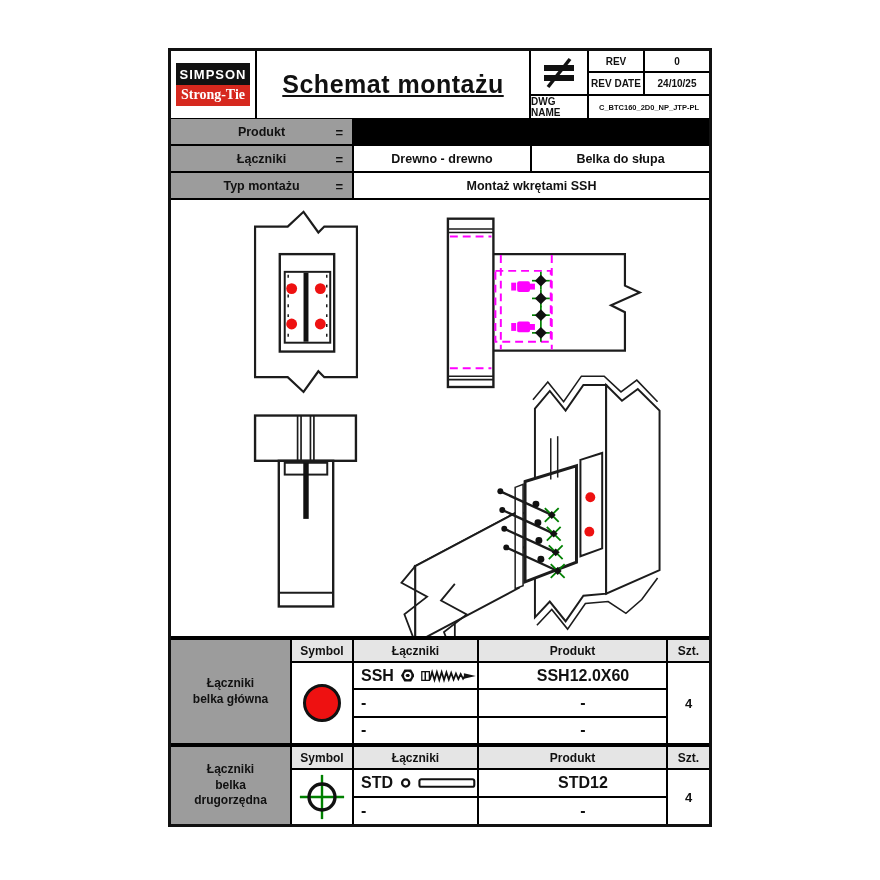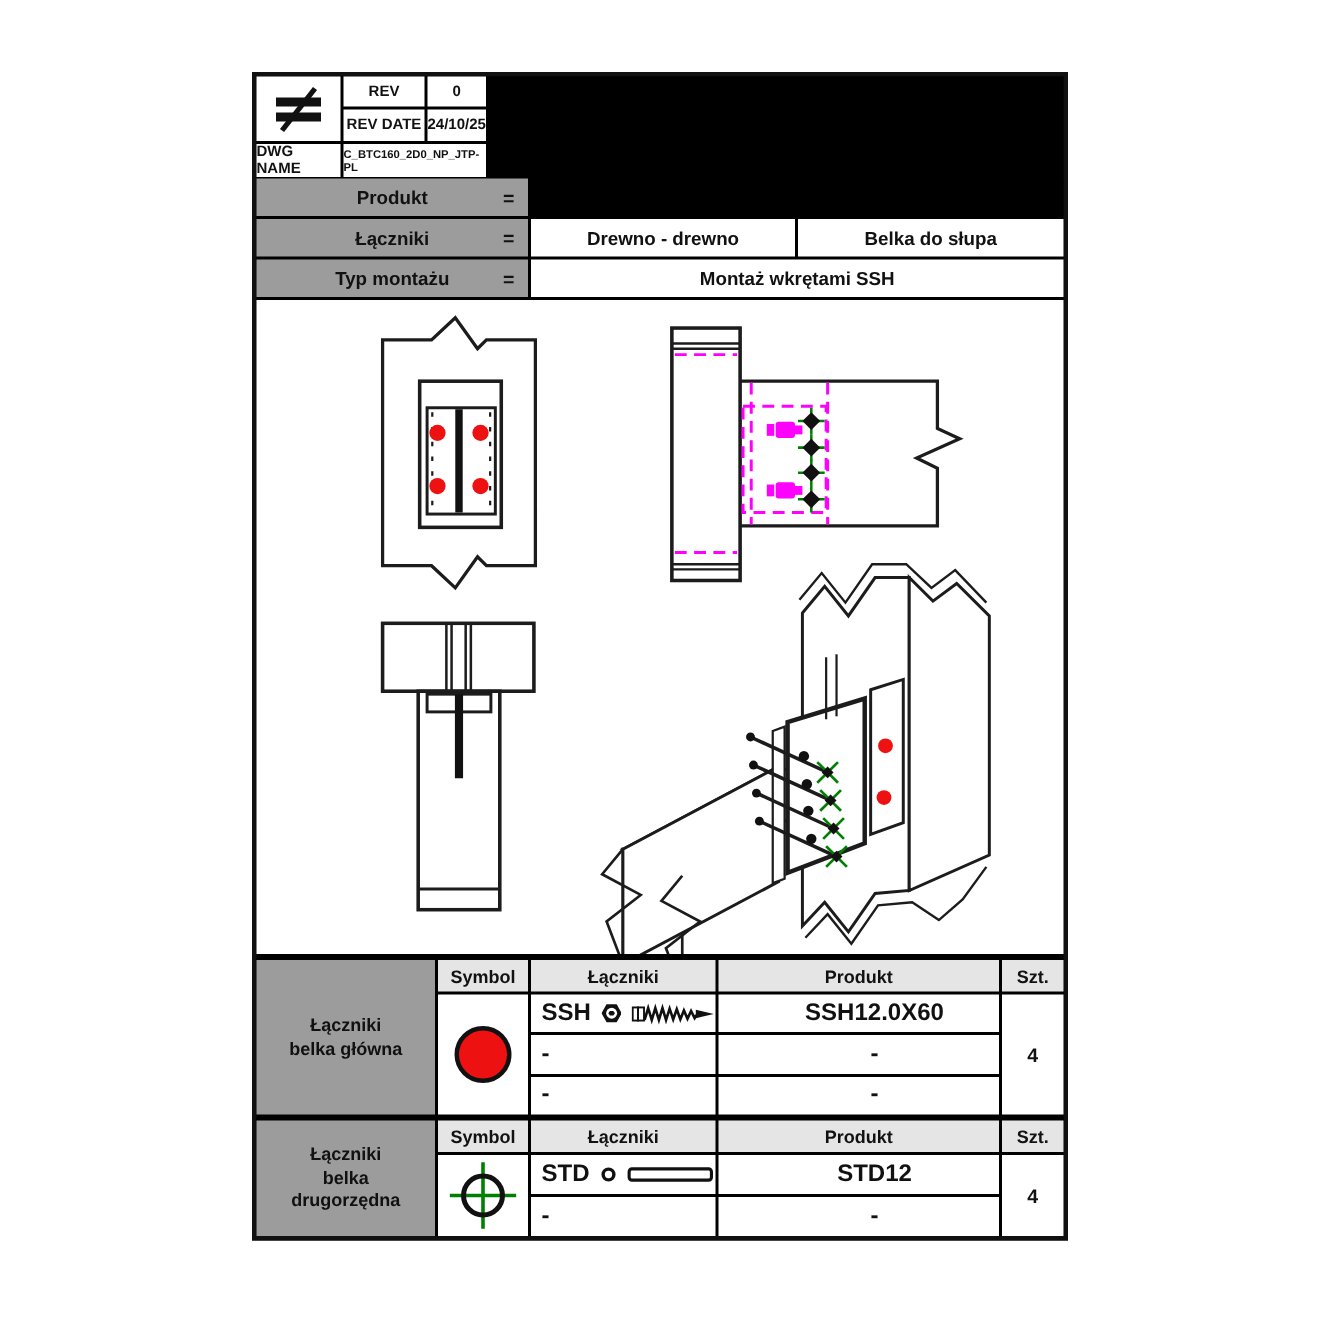--- a/index.html
+++ b/index.html
@@ -41,20 +41,29 @@
   .qty{font-weight:bold;font-size:13px;}
   .red-circle{width:38px;height:38px;border-radius:50%;background:#ee1111;border:3px solid #111;box-sizing:border-box;}
   .k{stroke:#1c1c1c;fill:none;}
 </style>
 </head>
 <body>
 
 <div class="sheet">
 
   <div class="hdr sec" style="background:#000;">
+    <div class="cell logo-cell">
+      <div class="logo-wrap">
+        <div class="logo-top">SIMPSON</div>
+        <div class="logo-bot">Strong-Tie</div>
+      </div>
+    </div>
+    <div class="cell">
+      <span class="title">Schemat montażu</span>
+    </div>
     <div class="revgrid">
       <div class="cell" style="grid-row:1/3;">
         <svg width="42" height="34" viewBox="0 0 42 34">
           <rect x="6" y="9" width="30" height="6" fill="#111"></rect>
           <rect x="6" y="19" width="30" height="6" fill="#111"></rect>
           <line x1="32" y1="3" x2="10" y2="31" stroke="#111" stroke-width="3.5"></line>
         </svg>
       </div>
       <div class="cell lbl">REV</div>
       <div class="cell val">0</div>

